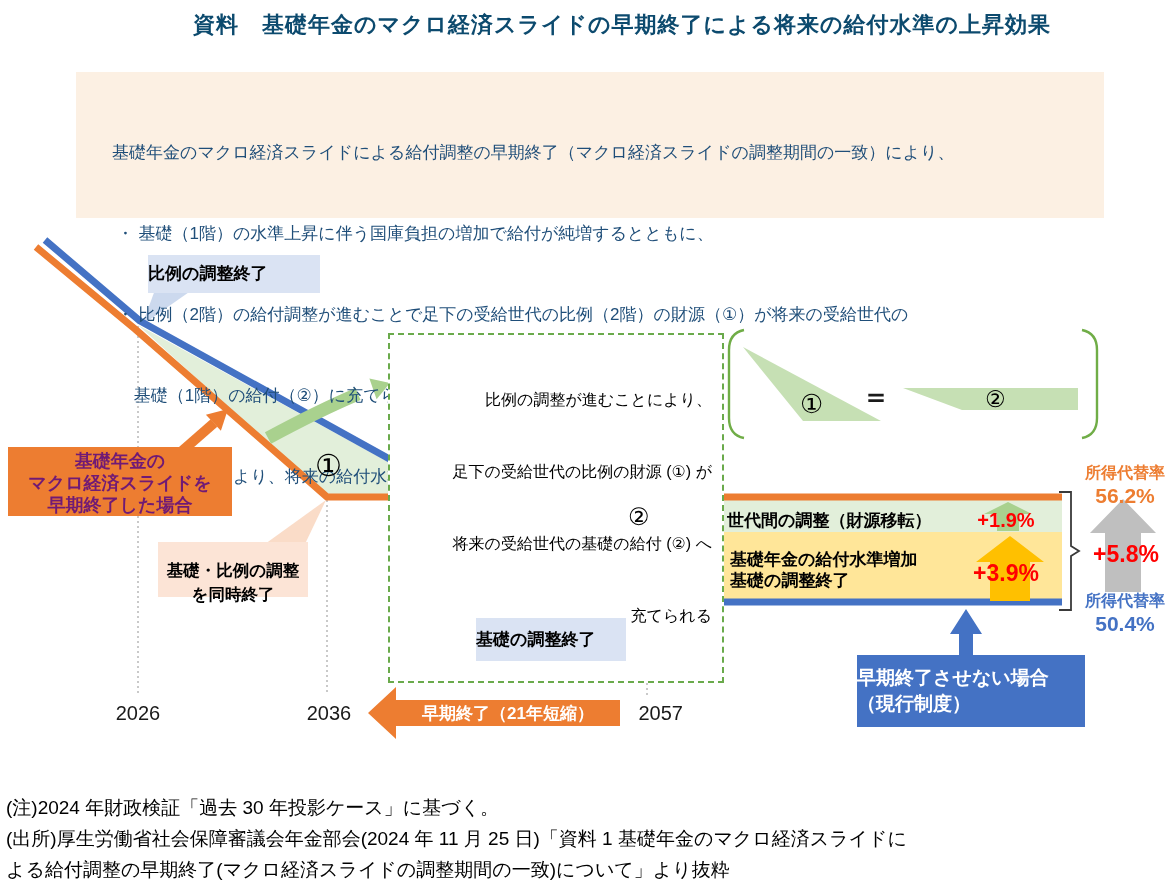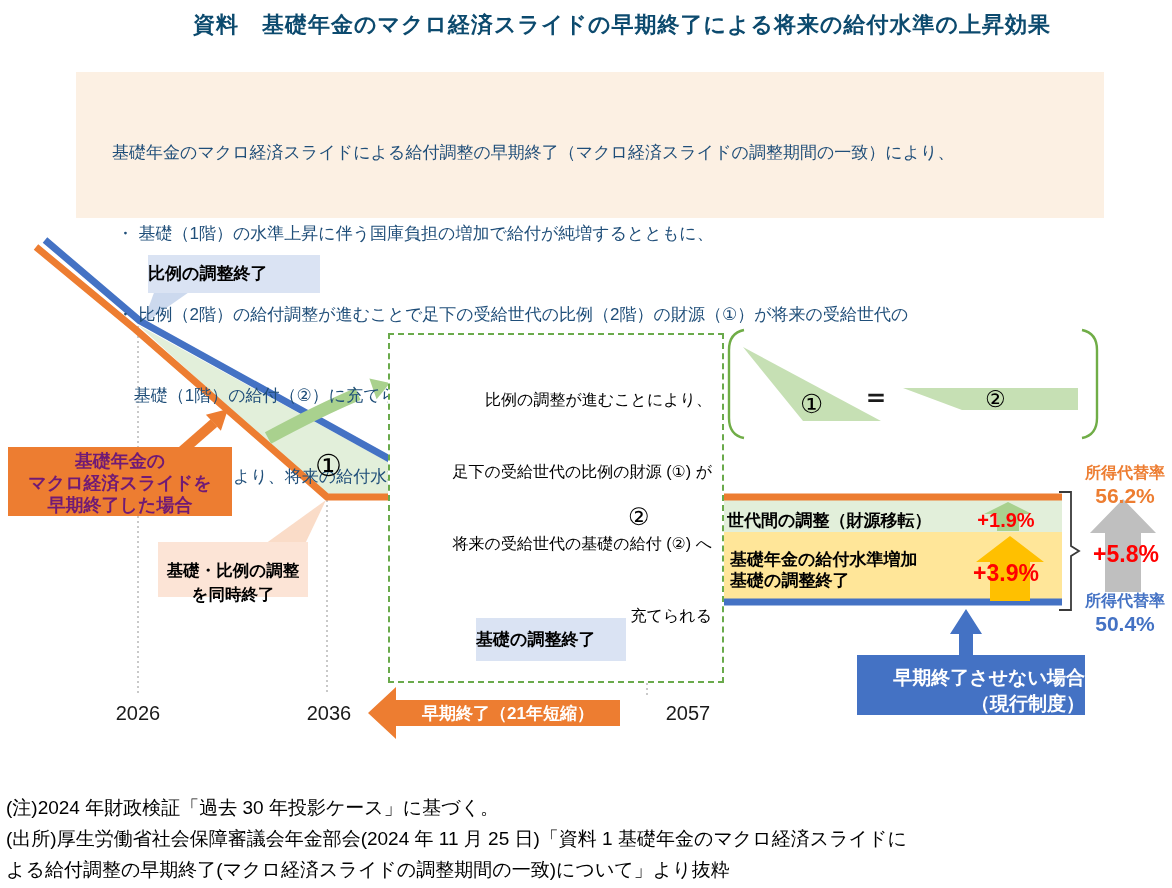--- a/index.html
+++ b/index.html
@@ -10,22 +10,22 @@
   .b{font-weight:bold;}
   #title{top:10px;left:0;width:1172px;font-size:22px;font-weight:bold;letter-spacing:1px;text-align:center;color:#0c4a6e;margin-left:36px;}
   #summary{left:76px;top:72px;width:1028px;height:146px;background:#fcf0e3;color:#1f4e79;
            font-size:17px;line-height:27px;padding:13px 20px 0 36px;box-sizing:border-box;white-space:pre;}
   .callout-blue{background:#dae3f3;color:#000;font-weight:bold;font-size:17px;text-align:left;}
   .callout-peach{background:#fce4d6;color:#000;font-weight:bold;font-size:16.5px;text-align:center;}
   #dashedbox{left:388px;top:333px;width:336px;border:2px dashed #6aaa4b;background:#fff;
              padding:5px 10px;font-size:16px;line-height:24px;white-space:pre;box-sizing:border-box;color:#000;text-align:right;}
   #orangebox{left:8px;top:447px;width:224px;height:69px;background:#ED7D31;color:#701a75;
              font-weight:bold;font-size:18px;line-height:22px;text-align:center;padding-top:3px;box-sizing:border-box;}
-  #bluebox{left:857px;top:655px;width:228px;height:60px;background:#4472C4;color:#fff;
-           font-weight:bold;font-size:19px;line-height:26px;text-align:right;padding-top:10px;box-sizing:border-box;}
+  #bluebox{left:857px;top:655px;width:228px;height:72px;background:#4472C4;color:#fff;
+           font-weight:bold;font-size:19px;line-height:26px;text-align:left;padding-top:10px;box-sizing:border-box;}
   .red{color:#ff0000;font-weight:bold;}
   .orange-t{color:#ED7D31;font-weight:bold;}
   .blue-t{color:#4472C4;font-weight:bold;}
   .year{font-size:20px;color:#1a1a1a;text-align:center;width:64px;}
   .bandlabel{font-size:17px;font-weight:bold;color:#000;}
   #notes{left:6px;top:792px;width:1166px;font-size:19px;line-height:31px;color:#000;}
   svg{position:absolute;left:0;top:0;}
 </style>
 </head>
 <body>
@@ -131,21 +131,21 @@
   <div class="abs b" style="left:862px;top:378px;font-size:28px;color:#1a1a1a;">＝</div>
   <div class="abs" style="left:985px;top:386px;font-size:23px;color:#000;">②</div>
 
   <div id="bluebox" class="abs">
     <div>早期終了させない場合</div>
     <div>（現行制度）</div>
   </div>
 
   <div class="abs year" style="left:106px;top:702px;">2026</div>
   <div class="abs year" style="left:297px;top:702px;">2036</div>
-  <div class="abs year" style="left:656px;top:702px;">2057</div>
+  <div class="abs year" style="left:619px;top:702px;text-align:right;">2057</div>
 
   <div class="abs ctr" style="left:398px;top:701px;width:220px;color:#fff;font-weight:bold;font-size:17px;line-height:25px;">早期終了（21年短縮）</div>
 
   <div id="notes" class="abs">
     <div>(注)2024 年財政検証「過去 30 年投影ケース」に基づく。</div>
     <div>(出所)厚生労働省社会保障審議会年金部会(2024 年 11 月 25 日)「資料 1 基礎年金のマクロ経済スライドに</div>
     <div>よる給付調整の早期終了(マクロ経済スライドの調整期間の一致)について」より抜粋</div>
   </div>
 
 </div>

